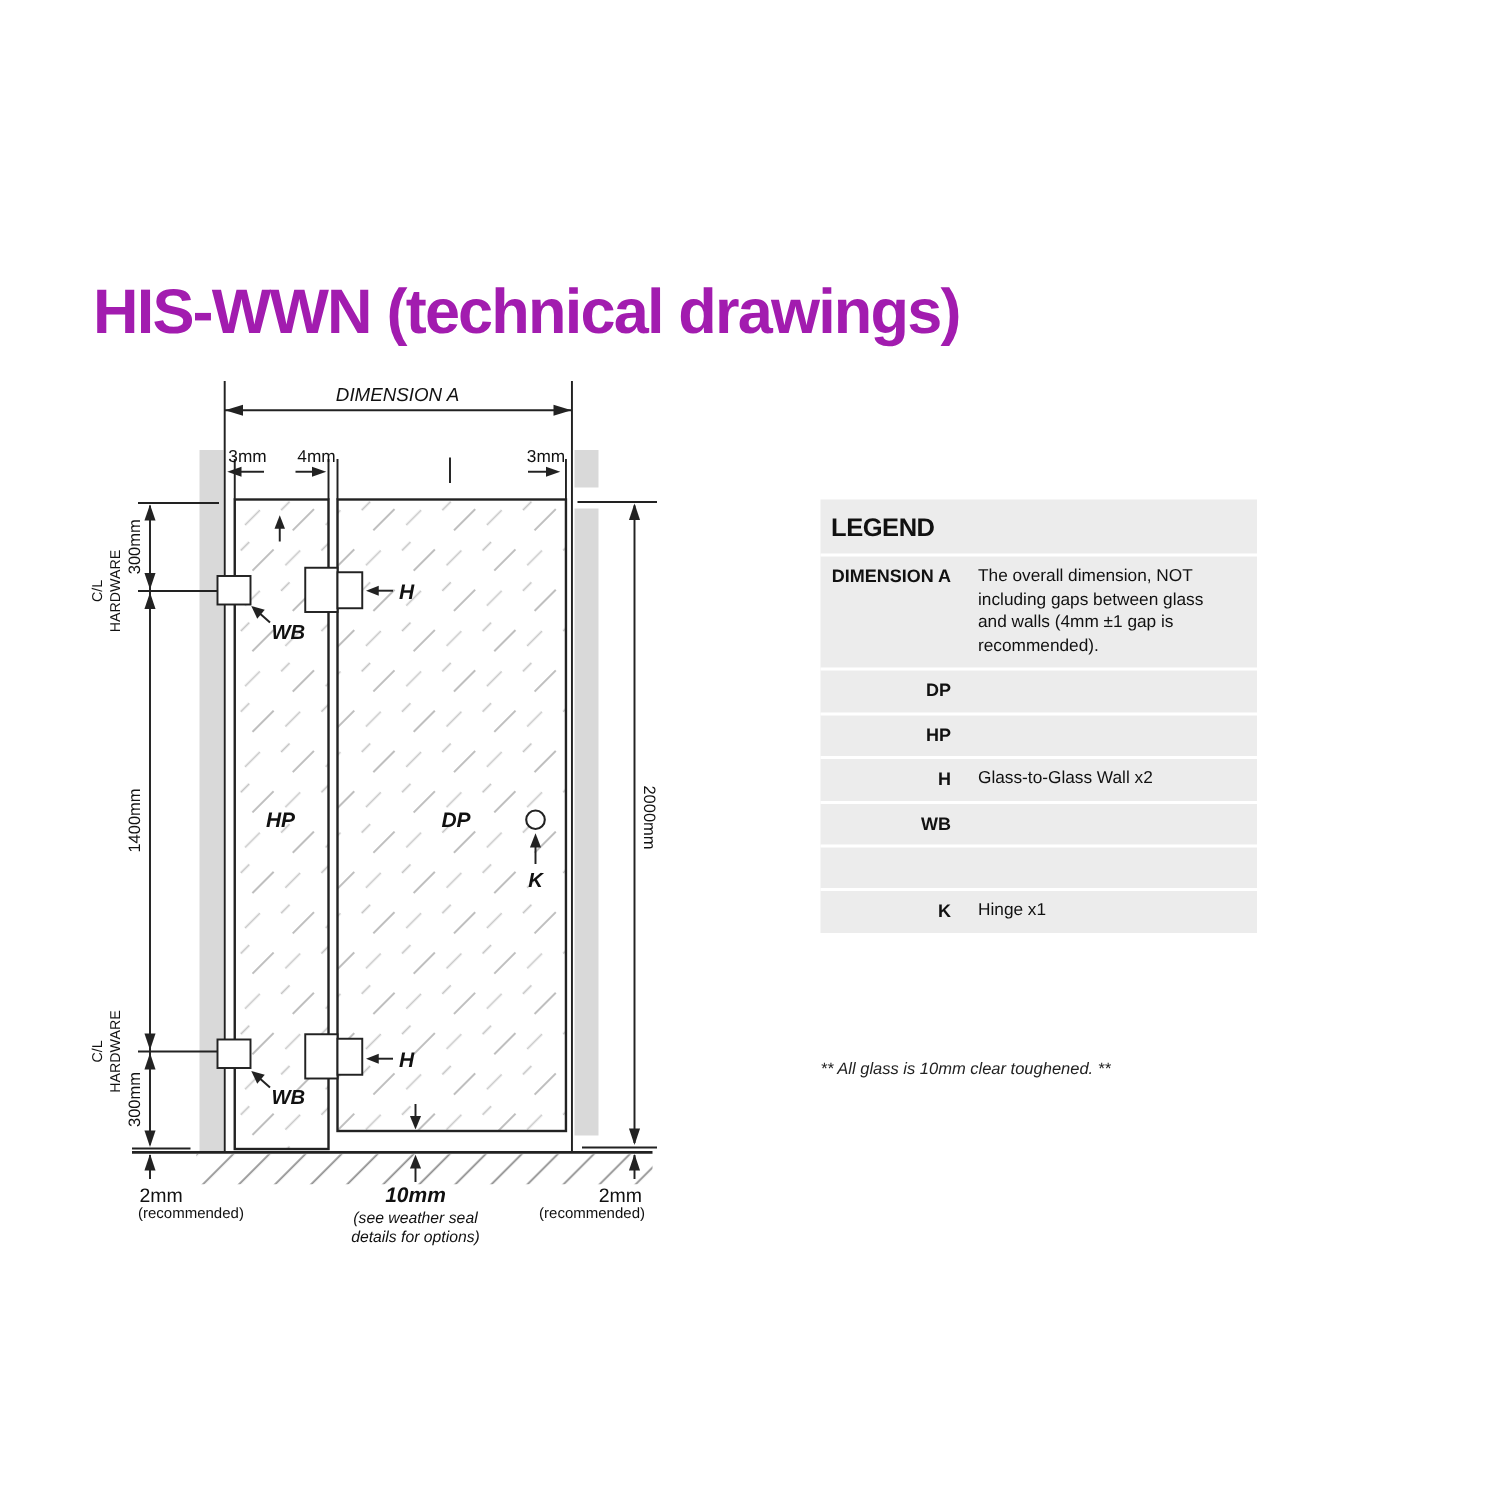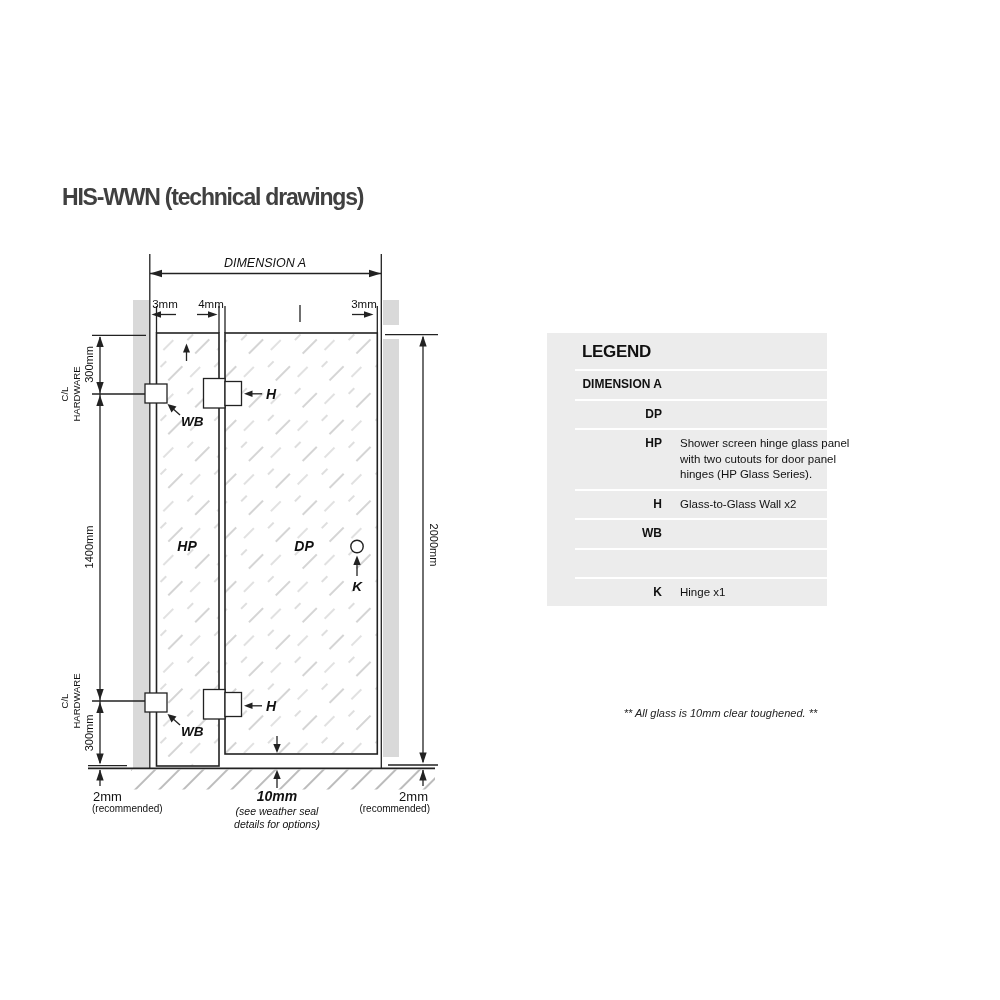--- a/index.html
+++ b/index.html
@@ -1,40 +1,40 @@
 <!DOCTYPE html>
 <html><head>
 <meta charset="utf-8">
 <style>
   html,body{margin:0;padding:0;background:#fff;width:1000px;height:1000px;
     font-family:"Liberation Sans","DejaVu Sans",sans-serif;color:#111;}
   #stage{position:relative;width:1000px;height:1000px;overflow:hidden;background:#fff;}
-  .title{position:absolute;left:62px;top:184px;font-size:23px;font-weight:bold;
-    letter-spacing:-1.2px;white-space:nowrap;color:#404040;}
+  .title{position:absolute;left:62px;top:184px;font-size:42px;font-weight:bold;
+    letter-spacing:-1.2px;white-space:nowrap;color:#a21caf;}
   svg{position:absolute;left:0;top:0;}
   svg text{fill:#111;font-family:"Liberation Sans","DejaVu Sans",sans-serif;}
   .dimtxt{font-size:11px;}
   .dimtxt-sm{font-size:9.5px;}
   .gaptxt{font-size:11.5px;}
   .dima{font-size:12.5px;font-style:italic;}
   .plabel{font-size:14px;font-weight:bold;font-style:italic;}
   .plabel-sm{font-size:13.5px;font-weight:bold;font-style:italic;}
   .bottxt{font-size:13px;}
   .bottxt-it{font-size:14px;font-style:italic;font-weight:bold;}
   .notetxt{font-size:10px;}
   .notetxt-it{font-size:10.5px;font-style:italic;}
   
-  .legend{position:absolute;left:547px;top:333px;width:252px;background:#ececec;padding-left:28px;}
+  .legend{position:absolute;left:547px;top:333px;width:291px;background:#ececec;}
   .legend-heading{font-size:17px;font-weight:bold;padding:9px 0 7px 7px;letter-spacing:-0.3px;}
   .lrow{display:grid;grid-template-columns:87px 1fr;column-gap:18px;
     border-top:2px solid #fff;padding:6px 0;}
   .lrow .term{font-size:12px;font-weight:bold;text-align:right;line-height:15.5px;}
   .lrow .desc{font-size:11.5px;line-height:15.5px;white-space:pre;overflow:visible;}
   .lrow-empty{height:15px;}
-  .footnote{position:absolute;left:575px;top:707px;width:291px;text-align:center;
+  .footnote{position:absolute;left:547px;top:707px;width:291px;text-align:left;
     font-size:11px;font-style:italic;color:#222;}
 </style>
 </head>
 <body>
 
 <div id="stage">
 
   <div class="title">HIS-WWN (technical drawings)</div>
 
   <svg width="1000" height="1000" viewBox="0 0 1000 1000">
@@ -160,29 +160,30 @@
     <text class="notetxt-it" x="277" y="815" text-anchor="middle">(see weather seal</text>
     <text class="notetxt-it" x="277" y="828" text-anchor="middle">details for options)</text>
     <text class="bottxt" x="428" y="801" text-anchor="end">2mm</text>
     <text class="notetxt" x="430" y="812" text-anchor="end">(recommended)</text>
   </svg>
 
   <div class="legend">
     <div class="legend-heading">LEGEND</div>
     <div class="lrow">
       <div class="term">DIMENSION A</div>
+      <div class="desc">The overall dimension, NOT
+including gaps between glass
+and walls (4mm ±1 gap is
+recommended).</div>
     </div>
     <div class="lrow">
       <div class="term">DP</div>
     </div>
     <div class="lrow">
       <div class="term">HP</div>
-      <div class="desc">Shower screen hinge glass panel
-with two cutouts for door panel
-hinges (HP Glass Series).</div>
     </div>
     <div class="lrow">
       <div class="term">H</div>
       <div class="desc">Glass-to-Glass Wall x2</div>
     </div>
     <div class="lrow">
       <div class="term">WB</div>
     </div>
     <div class="lrow lrow-empty">
       <div class="term"></div>

